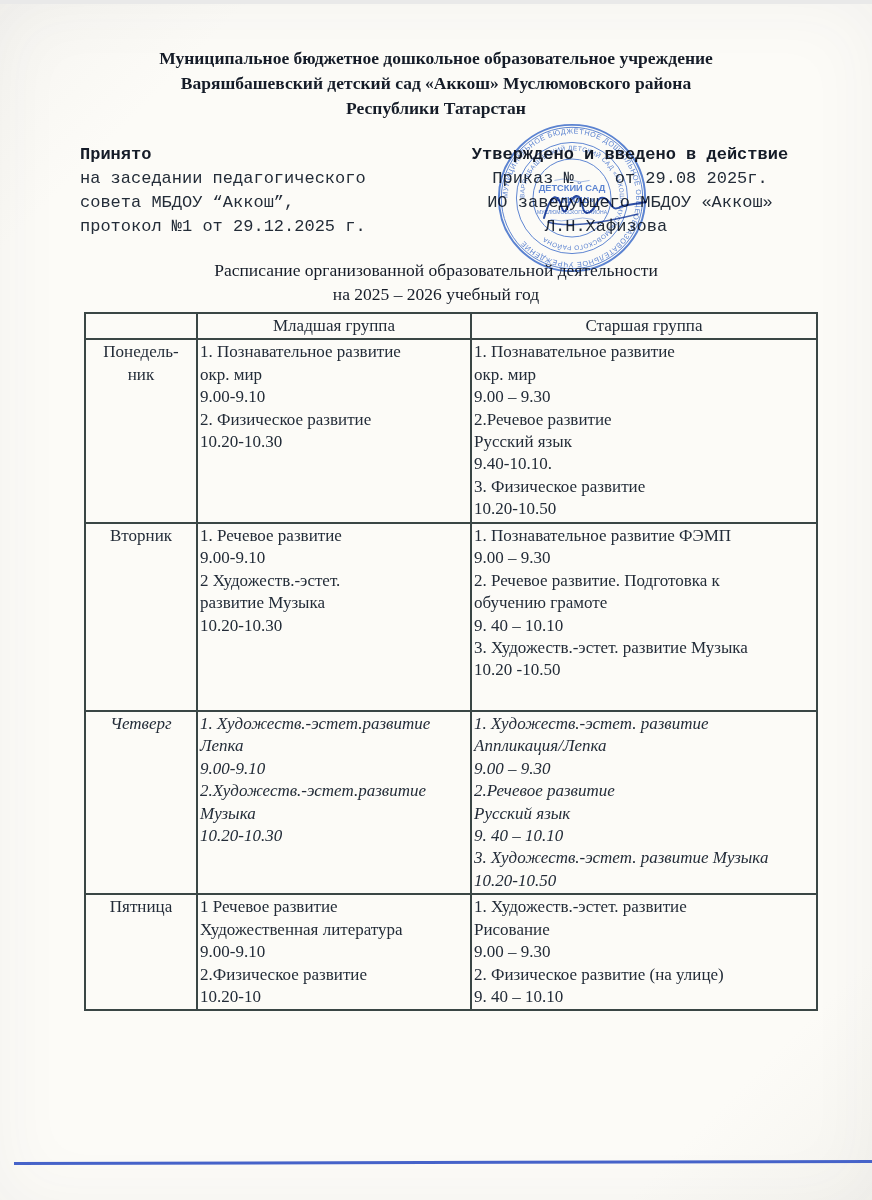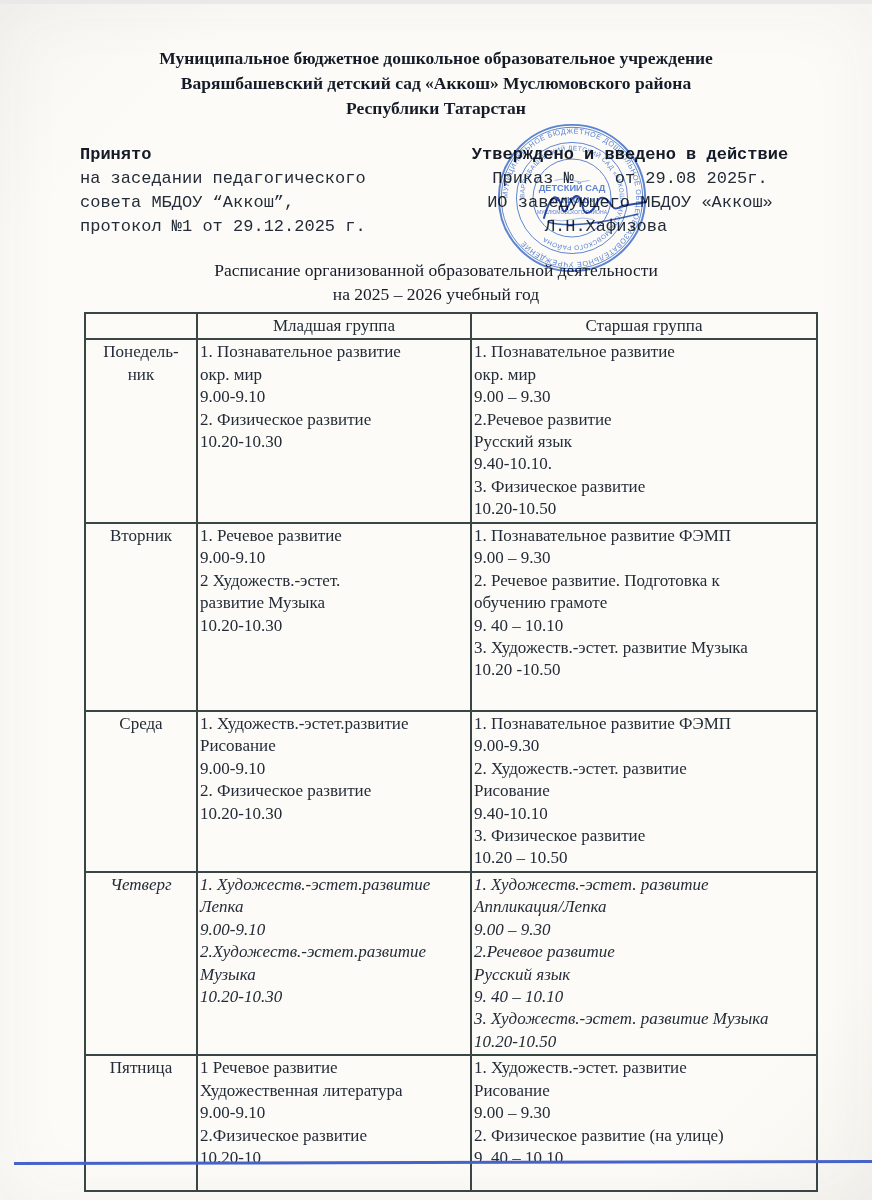--- a/index.html
+++ b/index.html
@@ -83,21 +83,21 @@
     height: 26px;
     padding: 0 8px;
     vertical-align: middle;
   }
   .schedule td.day-col { text-align: center; white-space: pre-line; }
   .schedule td.cell { white-space: pre-line; }
   tr.r0 { height: 178px; }
   tr.r1 { height: 188px; }
   tr.r2 { height: 160px; }
   tr.r3 { height: 180px; font-style: italic; }
-  tr.r4 { height: 136px; }
+  tr.r4 { height: 116px; }
   .bottom-line {
     position: absolute;
     left: 14px;
     right: 0;
     bottom: 40px;
     height: 3px;
     background: #4663c9;
     transform: rotate(-0.15deg);
   }
 </style>
@@ -206,35 +206,20 @@
 развитие Музыка
 10.20-10.30</td>
         <td class="cell">1. Познавательное развитие ФЭМП
 9.00 – 9.30
 2. Речевое развитие. Подготовка к
 обучению грамоте
 9. 40 – 10.10
 3. Художеств.-эстет. развитие  Музыка
 10.20 -10.50</td>
       </tr>
-      <tr class="r2">
-        <td class="day-col">Среда</td>
-        <td class="cell">1. Художеств.-эстет.развитие
-Рисование
-9.00-9.10
-2. Физическое развитие
-10.20-10.30</td>
-        <td class="cell">1. Познавательное развитие ФЭМП
-9.00-9.30
-2. Художеств.-эстет. развитие
-Рисование
-9.40-10.10
-3. Физическое развитие
-10.20 – 10.50</td>
-      </tr>
       <tr class="r3">
         <td class="day-col">Четверг</td>
         <td class="cell">1. Художеств.-эстет.развитие
 Лепка
 9.00-9.10
 2.Художеств.-эстет.развитие
 Музыка
 10.20-10.30</td>
         <td class="cell">1. Художеств.-эстет. развитие
 Аппликация/Лепка

